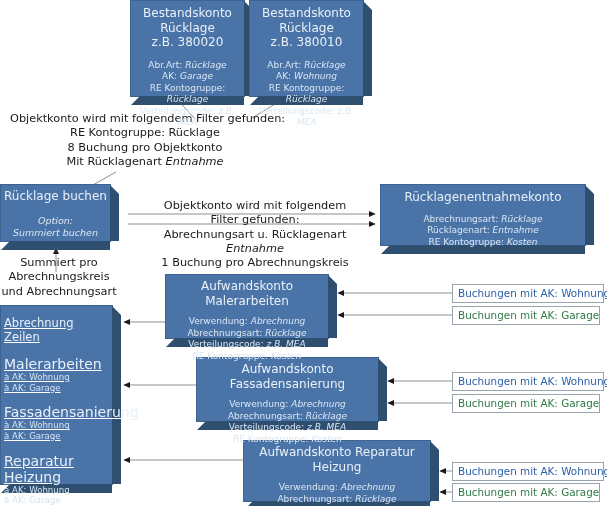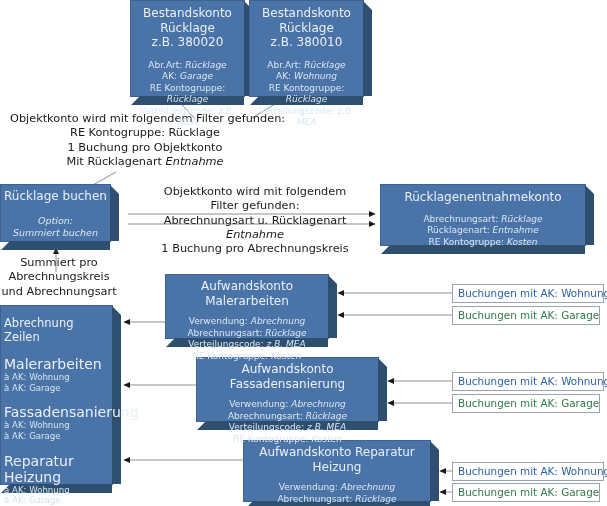--- a/index.html
+++ b/index.html
@@ -67,21 +67,21 @@
     background:#ffffff;
     font-size:10.4px;
     padding:2px 5px 3px 5px;
     white-space:nowrap;
     box-sizing:border-box;
   }
   .callout.wohnung{color:#2b5fa8;}
   .callout.garage{color:#2f7a47;}
 
   
-  .listbox{text-align:left;}
+  .listbox{text-align:left;text-decoration:underline;}
   .listbox .hdr{color:#e9f0f8;font-size:11.5px;}
   .listbox .grp{color:#e9f0f8;font-size:14px;}
   .listbox .li{color:#d7e3f1;font-size:8.6px;line-height:1.24;}
 </style>
 </head>
 <body>
 
 <div id="stage">
 
   <svg class="lines" viewBox="0 0 607 506">
@@ -176,39 +176,39 @@
           <span>Verteilungscode:</span>
           <i>z.B. MEA</i>
         </div>
       </div>
     </div>
   </div>
 
   <div class="note" style="left:10px;top:112px;width:270px;">
     <div>Objektkonto wird mit folgendem Filter gefunden:</div>
     <div>RE Kontogruppe: Rücklage</div>
-    <div>1 Buchung pro Objektkonto</div>
+    <div>8 Buchung pro Objektkonto</div>
     <div>
       <span>Mit Rücklagenart </span><i>Entnahme</i>
     </div>
   </div>
 
   <div class="box" style="left:0px;top:184px;width:111px;height:58px;">
     <div class="shadow-r"></div>
     <div class="shadow-b"></div>
     <div class="inner">
       <div class="ttl t14" style="padding-top:4px;">Rücklage buchen</div>
       <div class="sub t12" style="padding-top:11px;font-style:italic;">
         <div>Option:</div>
         <div>Summiert buchen</div>
       </div>
     </div>
   </div>
 
-  <div class="note" style="left:140px;top:185px;width:230px;">
+  <div class="note" style="left:140px;top:199px;width:230px;">
     <div>Objektkonto wird mit folgendem</div>
     <div>Filter gefunden:</div>
     <div>Abrechnungsart u. Rücklagenart</div>
     <div><i>Entnahme</i></div>
     <div>1 Buchung pro Abrechnungskreis</div>
   </div>
 
   <div class="box" style="left:380px;top:184px;width:206px;height:62px;">
     <div class="shadow-r"></div>
     <div class="shadow-b"></div>

